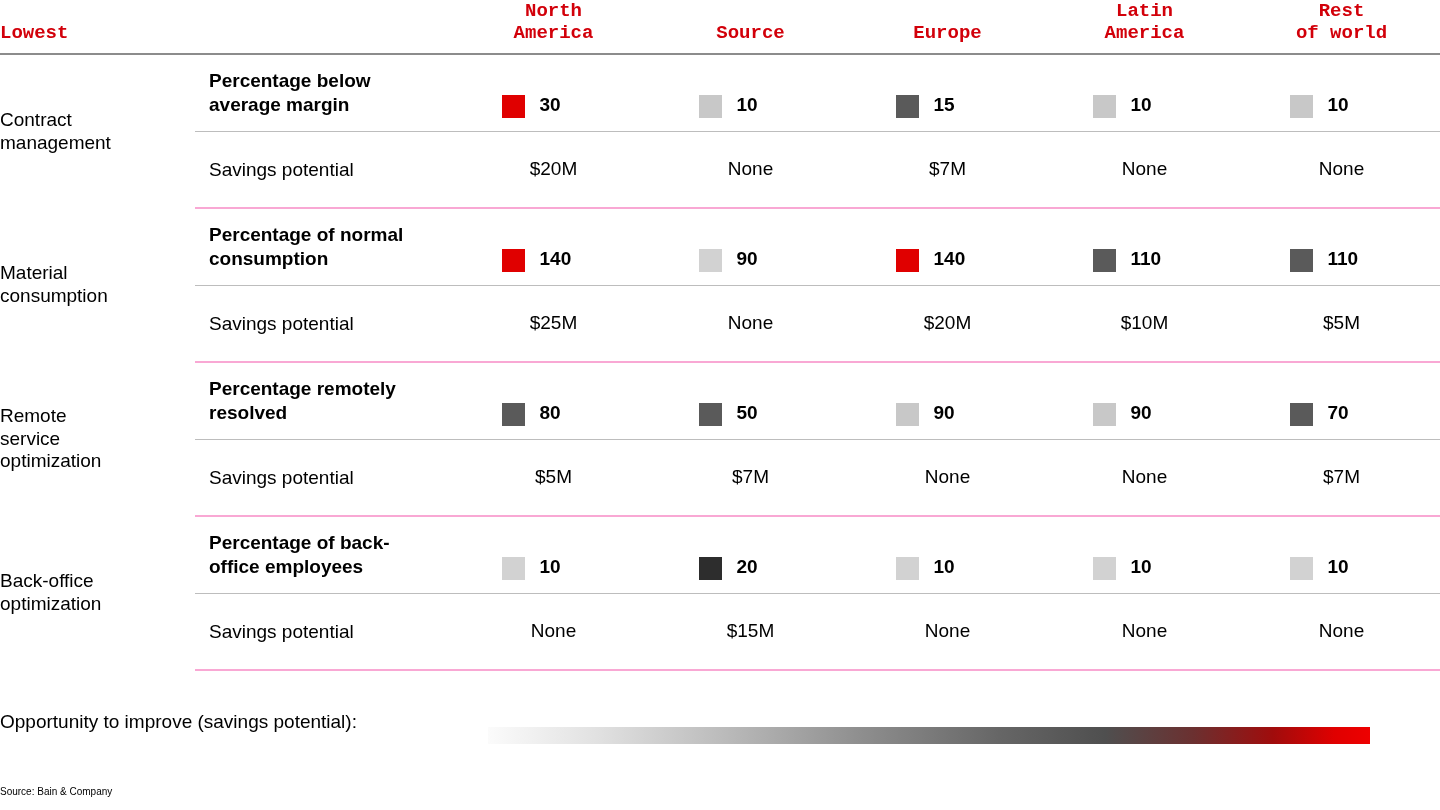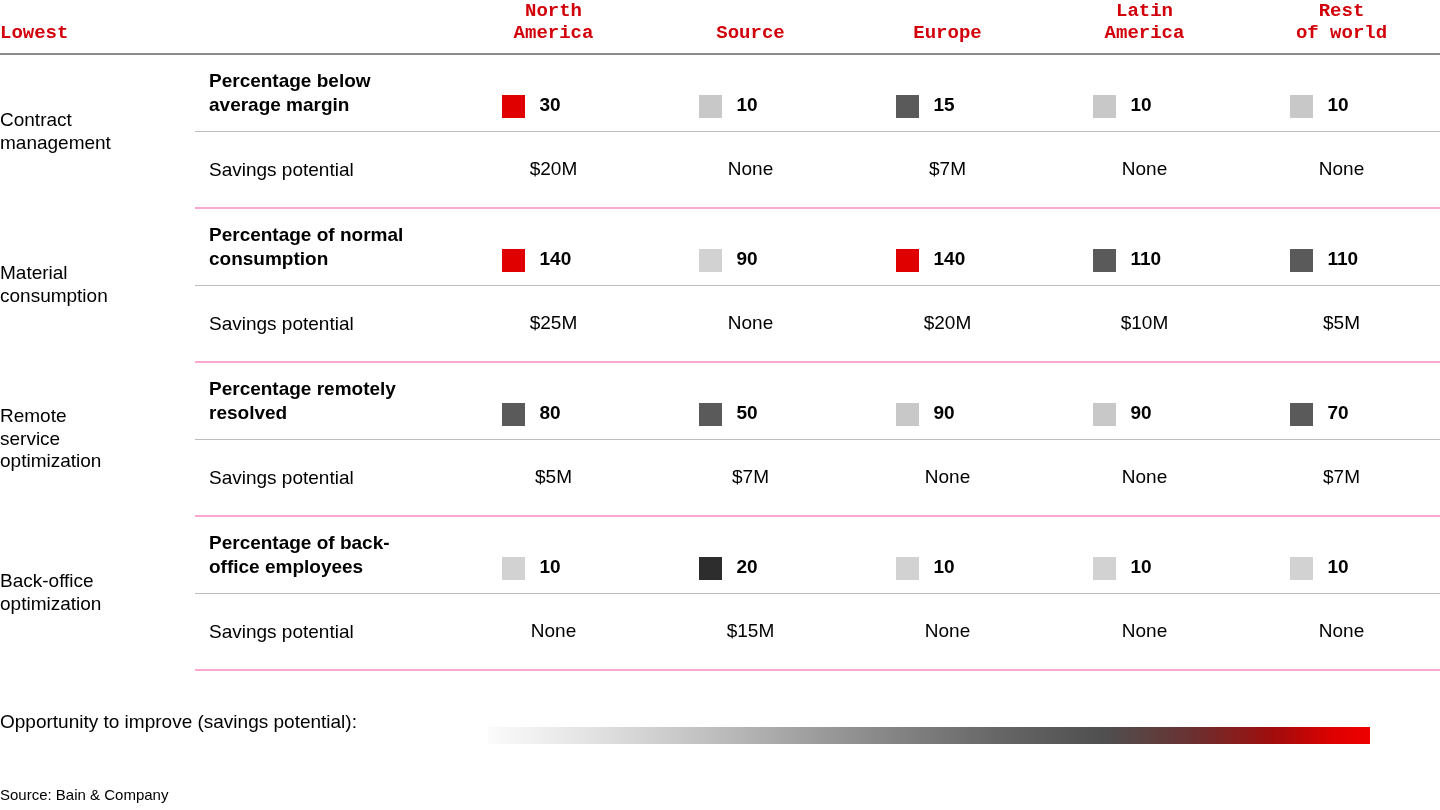--- a/index.html
+++ b/index.html
@@ -153,21 +153,21 @@
         #a00c0c 89%,
         #e00000 96%,
         #ee0000 100%);
   }
 
   
   .source {
     position: absolute;
     left: 0;
     top: 786px;
-    font-size: 15px;
+    font-size: 10px;
     color: #000;
   }
 </style>
 </head>
 <body>
 
 <div class="page">
 
   <table class="matrix">
     <colgroup>

